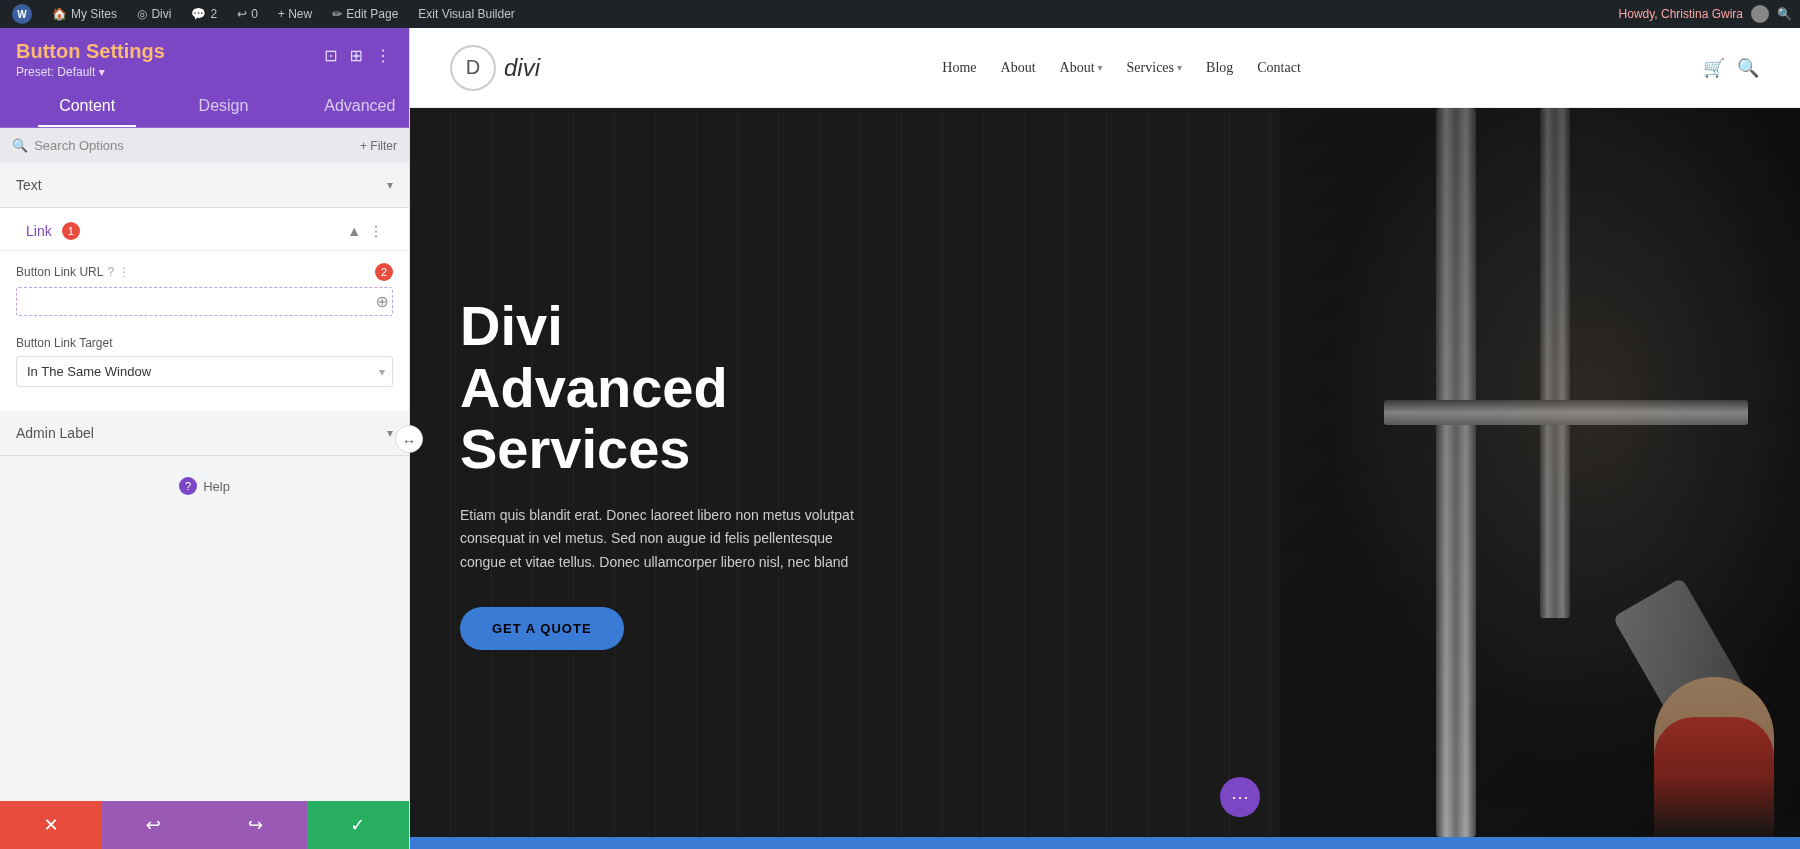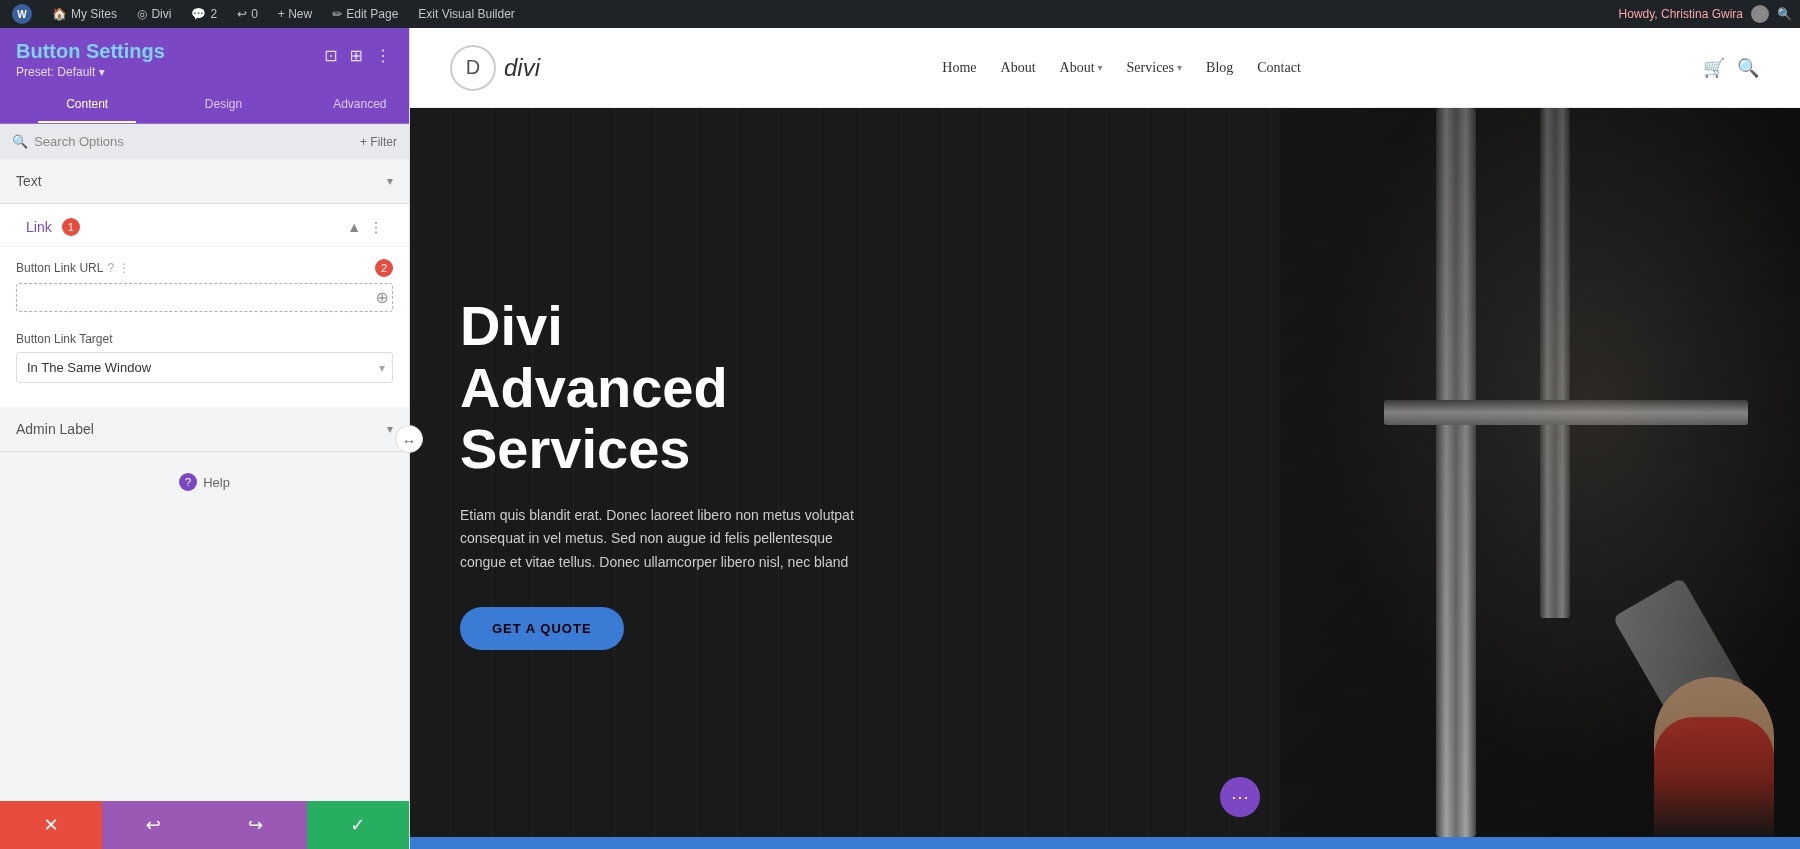--- a/index.html
+++ b/index.html
@@ -68,21 +68,21 @@
       background: #7b47c4;
       color: #fff;
       padding: 12px 16px 8px;
       display: flex;
       align-items: flex-start;
       justify-content: space-between;
     }
     .panel-title {
       font-size: 20px;
       font-weight: 600;
-      color: #7dd3fc;
+      color: #fdba74;
     }
     .panel-preset {
       font-size: 12px;
       color: rgba(255,255,255,0.8);
       margin-top: 2px;
     }
     .panel-header-icons {
       display: flex;
       gap: 8px;
       align-items: center;
@@ -99,21 +99,21 @@
     .panel-tabs {
       display: flex;
       background: #7b47c4;
       border-bottom: 1px solid rgba(255,255,255,0.2);
     }
     .panel-tab {
       flex: 1;
       padding: 10px 0;
       text-align: center;
       color: rgba(255,255,255,0.7);
-      font-size: 12px;
+      font-size: 16px;
       font-weight: 500;
       cursor: pointer;
       border-bottom: 2px solid transparent;
       margin-left: 38px;
     }
     .panel-tab.active {
       color: #fff;
       border-bottom: 2px solid #fff;
     }
 

